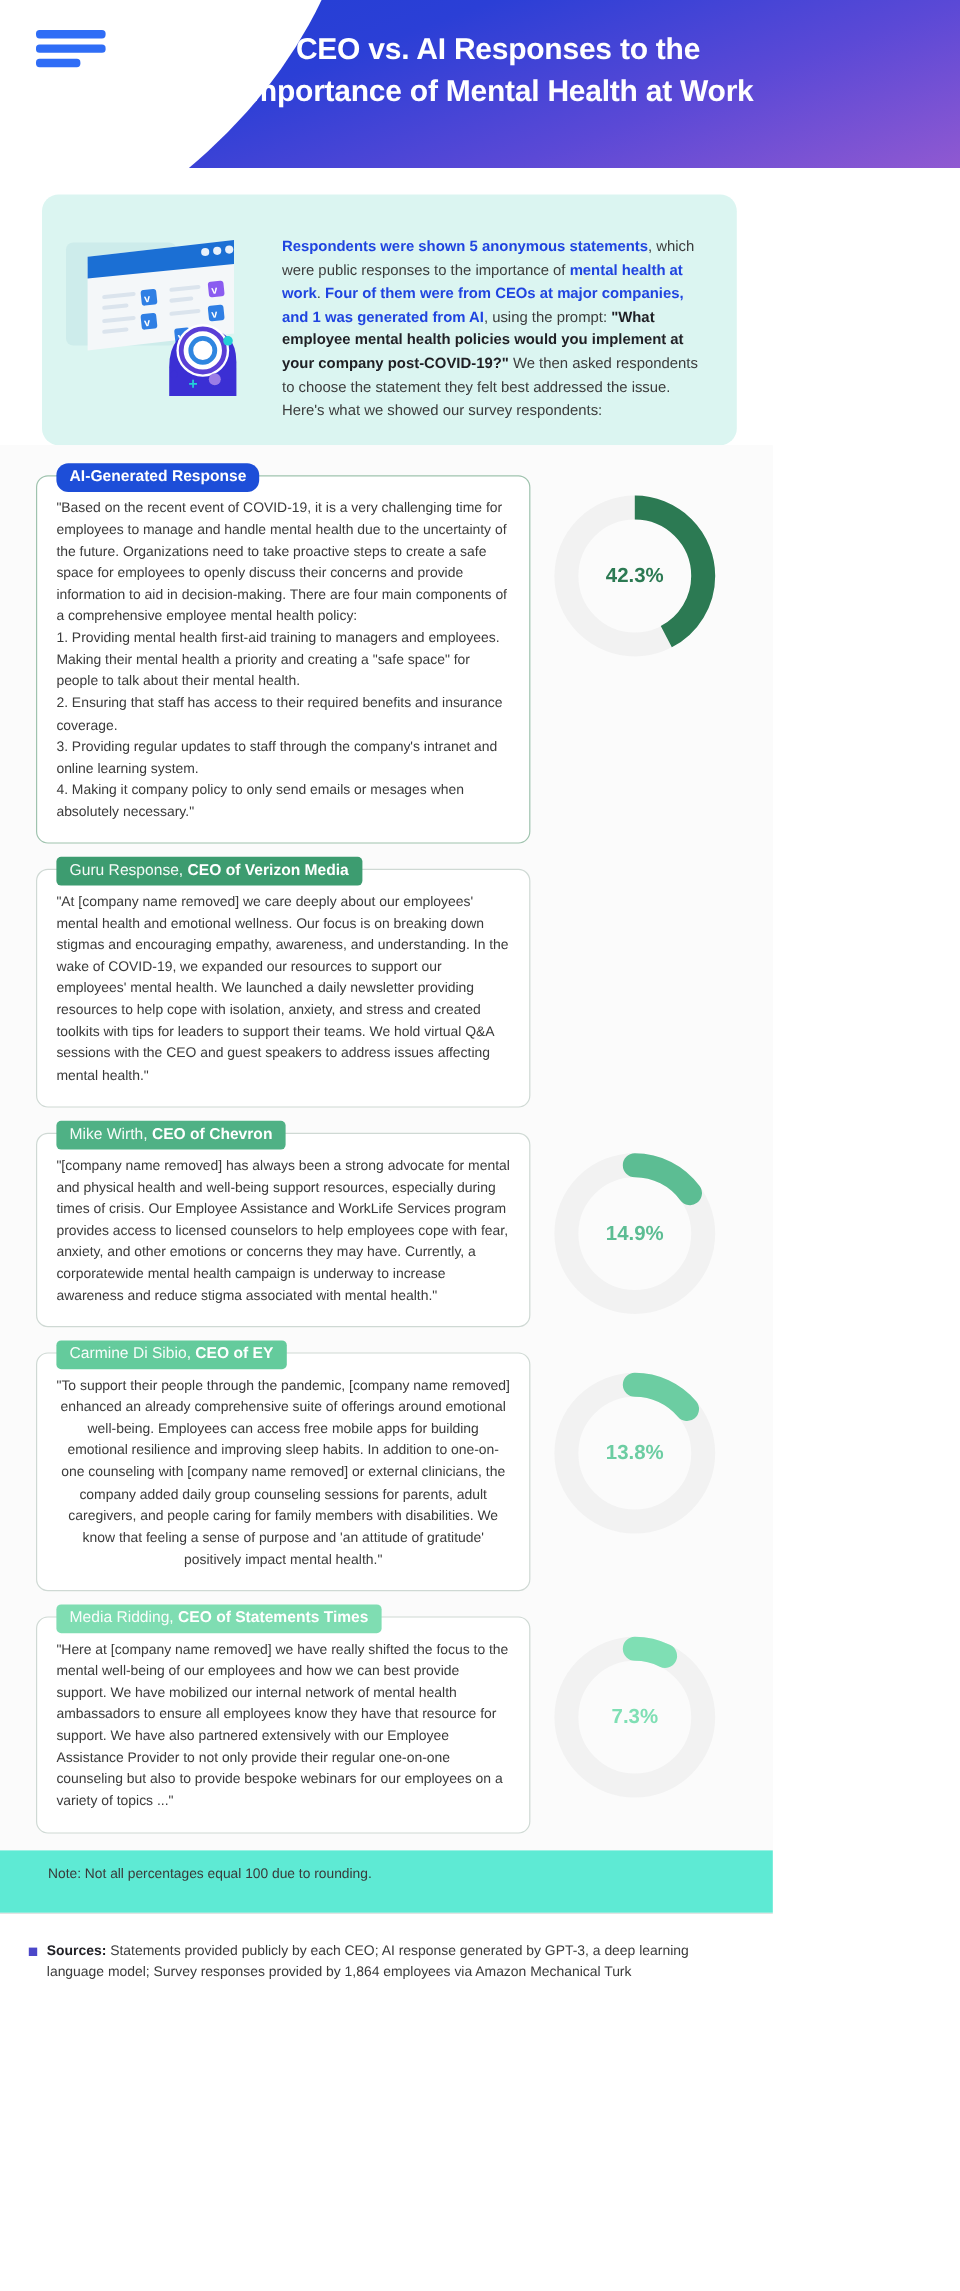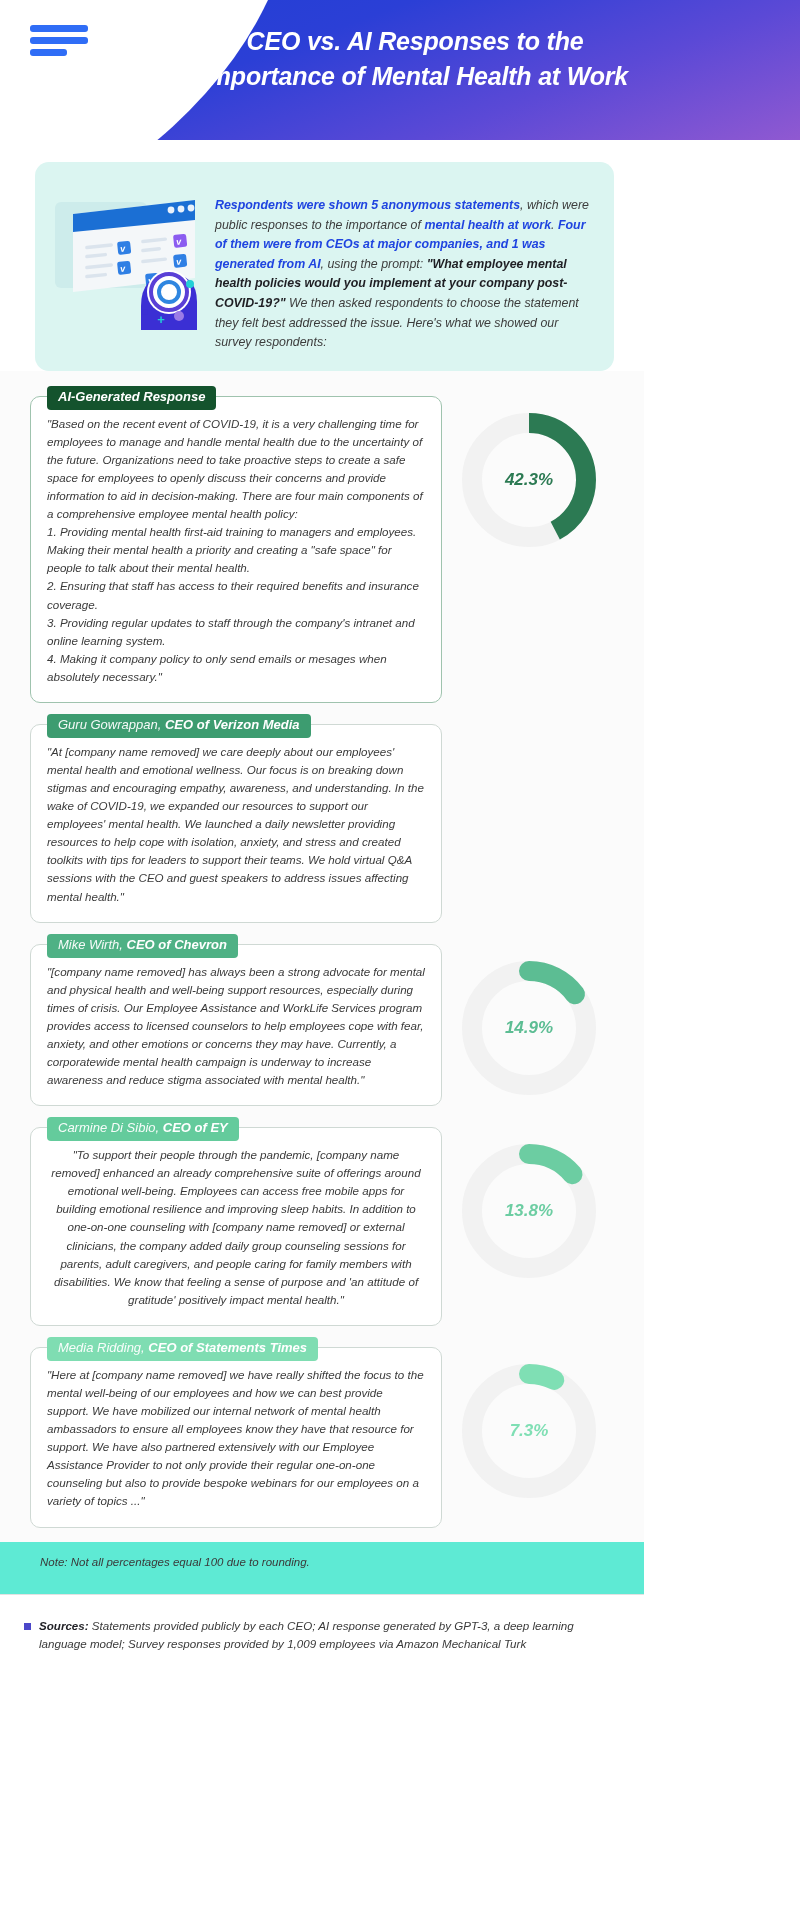--- a/index.html
+++ b/index.html
@@ -2,21 +2,21 @@
 <html><head>
 <meta charset="utf-8">
 <style>
   * { box-sizing: border-box; margin: 0; padding: 0; }
   html, body {
     width: 800px;
     background: #ffffff;
     font-family: "Liberation Sans", sans-serif;
     color: #2b2b2b;
   }
-  .page { width: 644px; position: relative; background:#fff;font-style:italic; }
+  .page { width: 644px; position: relative; background:#fff; }
 
   
   .header {
     position: relative;
     width: 800px;
     height: 140px;
     background: linear-gradient(160deg, #1f3fd4 0%, #2b3fd6 35%, #5b49d6 68%, #9059d1 100%);
     overflow: hidden;
   }
   .header-curve2 {
@@ -57,20 +57,21 @@
     align-items: flex-start;
     padding: 18px 22px 18px 10px;
     min-height: 150px;
   }
   .intro-illus { width: 170px; flex: 0 0 170px; position: relative; height: 150px; }
   .intro-text {
     font-size: 12.4px;
     line-height: 1.58;
     color: #3c3c3c;
     padding-top: 16px;
+    margin-left: 20px;
   }
   .intro-text b.blue { color:#1f44e0; font-weight:bold; }
   .intro-text b.dark { color:#1f1f24; font-weight:bold; }
 
   
   .body-wrap { background: #fbfbfb; padding: 14px 0 4px 0; }
   .row {
     display: flex;
     align-items: flex-start;
     padding: 0 28px 0 30px;
@@ -205,42 +206,42 @@
         <b class="blue">Respondents were shown 5 anonymous statements</b><span>, which were public responses to the importance of </span><b class="blue">mental health at work</b><span>. </span><b class="blue">Four of them were from CEOs at major companies, and 1 was generated from AI</b><span>, using the prompt: </span><b class="dark">"What employee mental health policies would you implement at your company post-COVID-19?"</b><span> We then asked respondents to choose the statement they felt best addressed the issue. Here's what we showed our survey respondents:</span>
       </div>
     </div>
   </div>
 
   <div class="body-wrap">
     <div id="rows">
         <div class="row">
           <div class="card-col">
             <div class="card" style="border-color: rgb(159, 195, 174);">
-              <div class="label" style="background: #14532d; top: -11px;"><span class="bold">AI-Generated Response</span></div>
+              <div class="label" style="background: #1d4ed8; top: -11px; border-radius: 10px;"><span class="bold">AI-Generated Response</span></div>
               <div class="card-text" style="white-space: pre-line;">"Based on the recent event of COVID-19, it is a very challenging time for employees to manage and handle mental health due to the uncertainty of the future. Organizations need to take proactive steps to create a safe space for employees to openly discuss their concerns and provide information to aid in decision-making. There are four main components of a comprehensive employee mental health policy:
 1. Providing mental health first-aid training to managers and employees. Making their mental health a priority and creating a "safe space" for people to talk about their mental health.
 2. Ensuring that staff has access to their required benefits and insurance coverage.
 3. Providing regular updates to staff through the company's intranet and online learning system.
 4. Making it company policy to only send emails or mesages when absolutely necessary."</div>
             </div>
           </div>
           <div class="chart-col">
             <div class="donut">
               <svg width="142" height="142" viewBox="0 0 142 142">
                 <circle cx="71" cy="71" r="57" fill="none" stroke="#f2f2f2" stroke-width="20"></circle>
                 <circle cx="71" cy="71" r="57" fill="none" stroke="#2c7a53" stroke-width="20" stroke-dasharray="151.49388094140699 206.6476815678294"></circle>
               </svg>
               <div class="val" style="color: rgb(44, 122, 83);">42.3%</div>
             </div>
           </div>
         </div>
         <div class="row">
           <div class="card-col">
             <div class="card" style="border-color: rgb(207, 217, 212);">
-              <div class="label" style="background: rgb(61, 156, 112); top: -11px;"><span class="light">Guru Gowrappan,</span> <span class="bold">CEO of Verizon Media</span></div>
+              <div class="label" style="background: rgb(61, 156, 112); top: -11px;"><span class="light">Guru Response,</span> <span class="bold">CEO of Verizon Media</span></div>
               <div class="card-text" style="white-space: pre-line;">"At [company name removed] we care deeply about our employees' mental health and emotional wellness. Our focus is on breaking down stigmas and encouraging empathy, awareness, and understanding. In the wake of COVID-19, we expanded our resources to support our employees' mental health. We launched a daily newsletter providing resources to help cope with isolation, anxiety, and stress and created toolkits with tips for leaders to support their teams. We hold virtual Q&amp;A sessions with the CEO and guest speakers to address issues affecting mental health."</div>
             </div>
           </div>
         </div>
         <div class="row">
           <div class="card-col">
             <div class="card" style="border-color: rgb(207, 217, 212);">
               <div class="label" style="background: rgb(79, 177, 133); top: -11px;"><span class="light">Mike Wirth,</span> <span class="bold">CEO of Chevron</span></div>
               <div class="card-text" style="white-space: pre-line;">"[company name removed] has always been a strong advocate for mental and physical health and well-being support resources, especially during times of crisis. Our Employee Assistance and WorkLife Services program provides access to licensed counselors to help employees cope with fear, anxiety, and other emotions or concerns they may have. Currently, a corporatewide mental health campaign is underway to increase awareness and reduce stigma associated with mental health."</div>
             </div>
@@ -290,16 +291,16 @@
           </div>
         </div>
       </div>
   </div>
 
   <div class="note">Note: Not all percentages equal 100 due to rounding.</div>
   <div class="divider"></div>
   <div class="footer">
     <div class="bullet"></div>
     <div class="footer-text">
-      <b>Sources:</b><span> Statements provided publicly by each CEO; AI response generated by GPT-3, a deep learning language model; Survey responses provided by 1,009 employees via Amazon Mechanical Turk</span>
+      <b>Sources:</b><span> Statements provided publicly by each CEO; AI response generated by GPT-3, a deep learning language model; Survey responses provided by 1,864 employees via Amazon Mechanical Turk</span>
     </div>
   </div>
 </div>
 
 </body></html>

